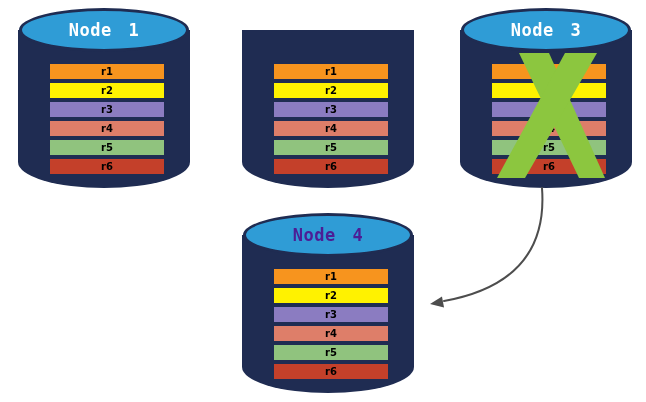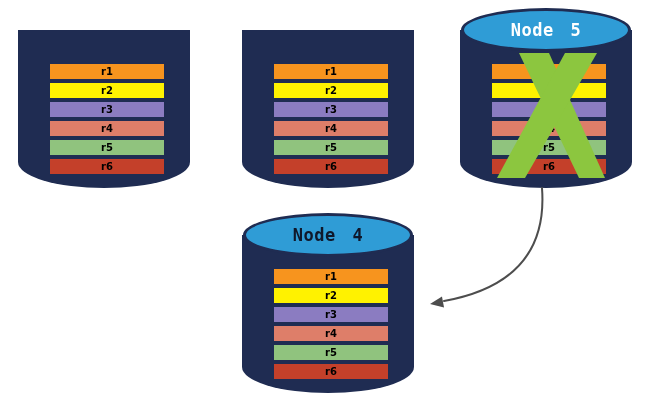--- a/index.html
+++ b/index.html
@@ -91,20 +91,23 @@
     z-index: 4;
   }
 </style>
 </head>
 <body>
 
 <div class="canvas">
 
   <div class="node node-1">
     <div class="cyl-body" style="background-color: rgb(31, 44, 82);"></div>
+    <div class="cyl-top" style="background-color: rgb(47, 156, 214); border-color: rgb(31, 44, 82);">
+      <span class="node-label" style="color: rgb(255, 255, 255);">Node 1</span>
+    </div>
     <div class="rows" style="color: rgb(0, 0, 0);">
       <div class="row" style="background-color: rgb(247, 148, 30);">r1</div>
       <div class="row" style="background-color: rgb(255, 242, 0);">r2</div>
       <div class="row" style="background-color: rgb(139, 124, 193);">r3</div>
       <div class="row" style="background-color: rgb(222, 126, 105);">r4</div>
       <div class="row" style="background-color: rgb(144, 195, 126);">r5</div>
       <div class="row" style="background-color: rgb(196, 64, 42);">r6</div>
     </div>
   </div>
 
@@ -116,40 +119,40 @@
       <div class="row" style="background-color: rgb(139, 124, 193);">r3</div>
       <div class="row" style="background-color: rgb(222, 126, 105);">r4</div>
       <div class="row" style="background-color: rgb(144, 195, 126);">r5</div>
       <div class="row" style="background-color: rgb(196, 64, 42);">r6</div>
     </div>
   </div>
 
   <div class="node node-3">
     <div class="cyl-body" style="background-color: rgb(31, 44, 82);"></div>
     <div class="cyl-top" style="background-color: rgb(47, 156, 214); border-color: rgb(31, 44, 82);">
-      <span class="node-label" style="color: rgb(255, 255, 255);">Node 5</span>
+      <span class="node-label" style="color: rgb(255, 255, 255);">Node 3</span>
     </div>
     <div class="rows" style="color: rgb(0, 0, 0);">
       <div class="row" style="background-color: rgb(247, 148, 30);">r1</div>
       <div class="row" style="background-color: rgb(255, 242, 0);">r2</div>
       <div class="row" style="background-color: rgb(139, 124, 193);">r3</div>
       <div class="row" style="background-color: rgb(222, 126, 105);">r4</div>
       <div class="row" style="background-color: rgb(144, 195, 126);">r5</div>
       <div class="row" style="background-color: rgb(196, 64, 42);">r6</div>
     </div>
     <svg class="x-mark" viewBox="0 0 108 125">
       <polygon points="22,0 52,0 108,125 82,125" fill="#8CC63F"></polygon>
       <polygon points="68,0 100,0 28,125 0,125" fill="#8CC63F"></polygon>
     </svg>
   </div>
 
   <div class="node node-4">
     <div class="cyl-body" style="background-color: rgb(31, 44, 82);"></div>
     <div class="cyl-top" style="background-color: rgb(47, 156, 214); border-color: rgb(31, 44, 82);">
-      <span class="node-label" style="color: #0f172a;">Node 4</span>
+      <span class="node-label" style="color: #4c1d95;">Node 4</span>
     </div>
     <div class="rows" style="color: rgb(0, 0, 0);">
       <div class="row" style="background-color: rgb(247, 148, 30);">r1</div>
       <div class="row" style="background-color: rgb(255, 242, 0);">r2</div>
       <div class="row" style="background-color: rgb(139, 124, 193);">r3</div>
       <div class="row" style="background-color: rgb(222, 126, 105);">r4</div>
       <div class="row" style="background-color: rgb(144, 195, 126);">r5</div>
       <div class="row" style="background-color: rgb(196, 64, 42);">r6</div>
     </div>
   </div>

